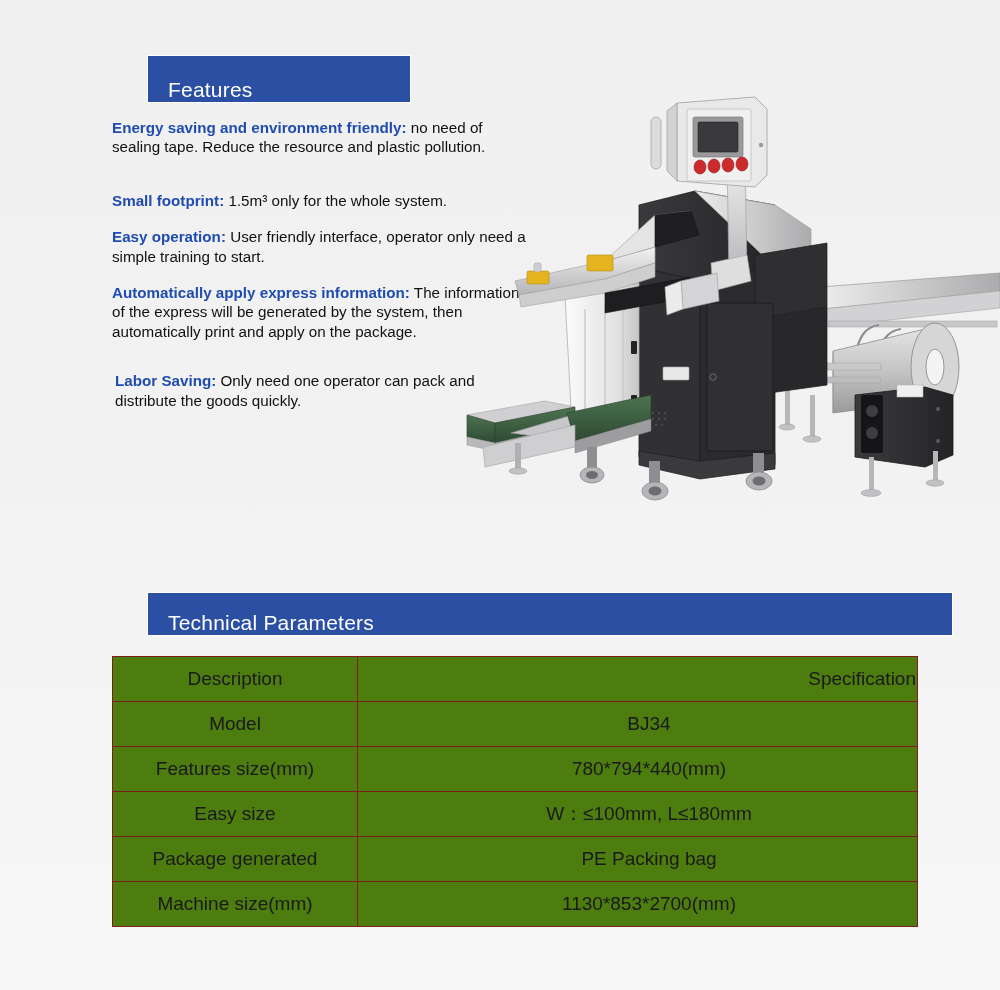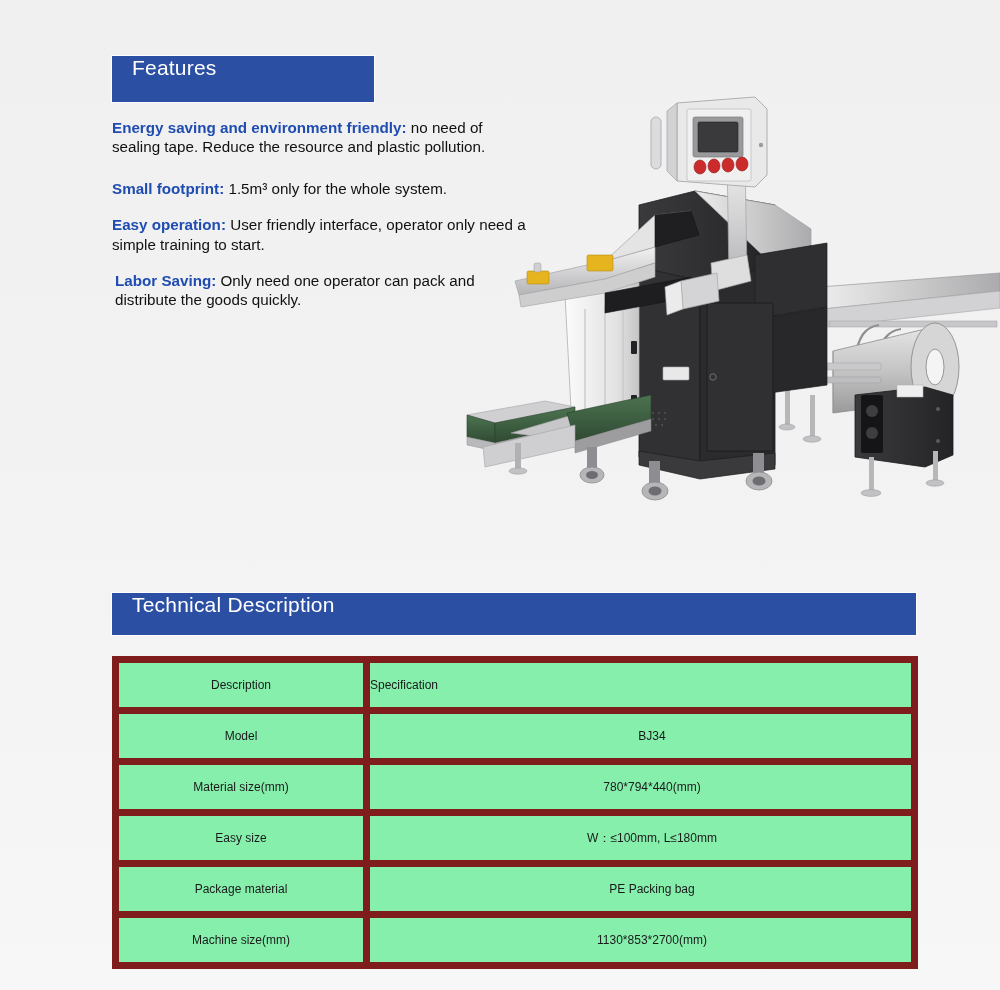--- a/index.html
+++ b/index.html
@@ -20,23 +20,24 @@
     height: 990px;
     background: linear-gradient(180deg, #f0f0f0 0%, #f2f2f2 45%, #f7f7f7 100%);
   }
 
   
   .section-bar {
     position: absolute;
     background: #2b4fa3;
     color: #ffffff;
     display: flex;
-    align-items: flex-start;
+    align-items: flex-end;
     box-sizing: border-box;
     box-shadow: 0 0 0 1px rgba(255,255,255,0.85);
+    margin-left: 36px;
   }
   .section-bar span {
     font-size: 21px;
     letter-spacing: 0.2px;
     padding-left: 20px;
     font-weight: 400;
   }
   #features-bar {
     left: 112px;
     top: 56px;
@@ -65,21 +66,21 @@
     text-align: left;
   }
   .feature-item .ft-title {
     color: #1f4cb0;
     font-weight: bold;
   }
   .feature-item .ft-body {
     color: #111111;
     font-weight: normal;
   }
-  #feature-0 { margin-bottom: 22px; }
+  #feature-0 { margin-bottom: 34px; }
   #feature-1 { }
   #feature-2 { }
   #feature-3 { margin-bottom: 30px; }
   #feature-4 { margin-bottom: 5px; padding-left: 3px; }
 
   
   .machine-figure {
     position: absolute;
     left: 455px;
     top: 95px;
@@ -92,37 +93,37 @@
   .spec-table {
     position: absolute;
     left: 112px;
     top: 656px;
     width: 806px;
     border-collapse: collapse;
     table-layout: fixed;
     background: #fafafa;
   }
   .spec-table td {
-    border: 7px solid #7f1d1d;
+    border: 1px solid #7f1d1d;
     height: 42px;
-    font-size: 12px;
+    font-size: 19px;
     color: #1a1a1a;
-    background: #86efac;
+    background: #4d7c0f;
   }
   .spec-table td.col-desc {
     width: 232px;
     text-align: center;
     padding: 0 6px;
   }
   .spec-table td.col-spec {
     text-align: center;
     padding-left: 24px;
   }
   .spec-table tr.head td.col-spec {
-    text-align: left;
+    text-align: right;
     padding-left: 0;
     margin-top: 32px;
   }
 </style>
 </head>
 <body>
 
 <div class="page">
 
   <div class="section-bar" id="features-bar">
@@ -136,20 +137,23 @@
     </div>
 
     <div class="feature-item" id="feature-1">
       <span class="ft-title">Small footprint:</span><span class="ft-body"> 1.5m³ only for the whole system.</span>
     </div>
 
     <div class="feature-item" id="feature-2">
       <span class="ft-title">Easy operation:</span><span class="ft-body"> User friendly interface, operator only need a simple training to start.</span>
     </div>
 
+    <div class="feature-item" id="feature-3">
+      <span class="ft-title">Automatically apply express information:</span><span class="ft-body"> The information of the express will be generated by the system, then automatically print and apply on the package.</span>
+    </div>
 
     <div class="feature-item" id="feature-4">
       <span class="ft-title">Labor Saving:</span><span class="ft-body"> Only need one operator can pack and distribute the goods quickly.</span>
     </div>
 
   </div>
 
   <div class="machine-figure">
     <svg width="545" height="420" viewBox="0 0 545 420" xmlns="http://www.w3.org/2000/svg">
       <defs>
@@ -336,43 +340,43 @@
         <ellipse cx="304" cy="386" rx="13" ry="9" fill="#b6b6b9" stroke="#8c8c90" stroke-width="0.8"></ellipse>
         <ellipse cx="304" cy="386" rx="6.5" ry="4.5" fill="#6e6e72"></ellipse>
         <rect x="60" y="348" width="6" height="26" fill="#b1b1b4"></rect>
         <ellipse cx="63" cy="376" rx="9" ry="3.2" fill="#c2c2c5" stroke="#96969a" stroke-width="0.5"></ellipse>
       </g>
 
     </svg>
   </div>
 
   <div class="section-bar" id="techparams-bar">
-    <span>Technical Description</span>
+    <span>Technical Parameters</span>
   </div>
 
   <table class="spec-table">
     <tbody>
       <tr class="head">
         <td class="col-desc">Description</td>
         <td class="col-spec">Specification</td>
       </tr>
       <tr>
         <td class="col-desc">Model</td>
         <td class="col-spec">BJ34</td>
       </tr>
       <tr>
-        <td class="col-desc">Material size(mm)</td>
+        <td class="col-desc">Features size(mm)</td>
         <td class="col-spec">780*794*440(mm)</td>
       </tr>
       <tr>
         <td class="col-desc">Easy size</td>
         <td class="col-spec">W：≤100mm, L≤180mm</td>
       </tr>
       <tr>
-        <td class="col-desc">Package material</td>
+        <td class="col-desc">Package generated</td>
         <td class="col-spec">PE Packing bag</td>
       </tr>
       <tr>
         <td class="col-desc">Machine size(mm)</td>
         <td class="col-spec">1130*853*2700(mm)</td>
       </tr>
     </tbody>
   </table>
 
 </div>

